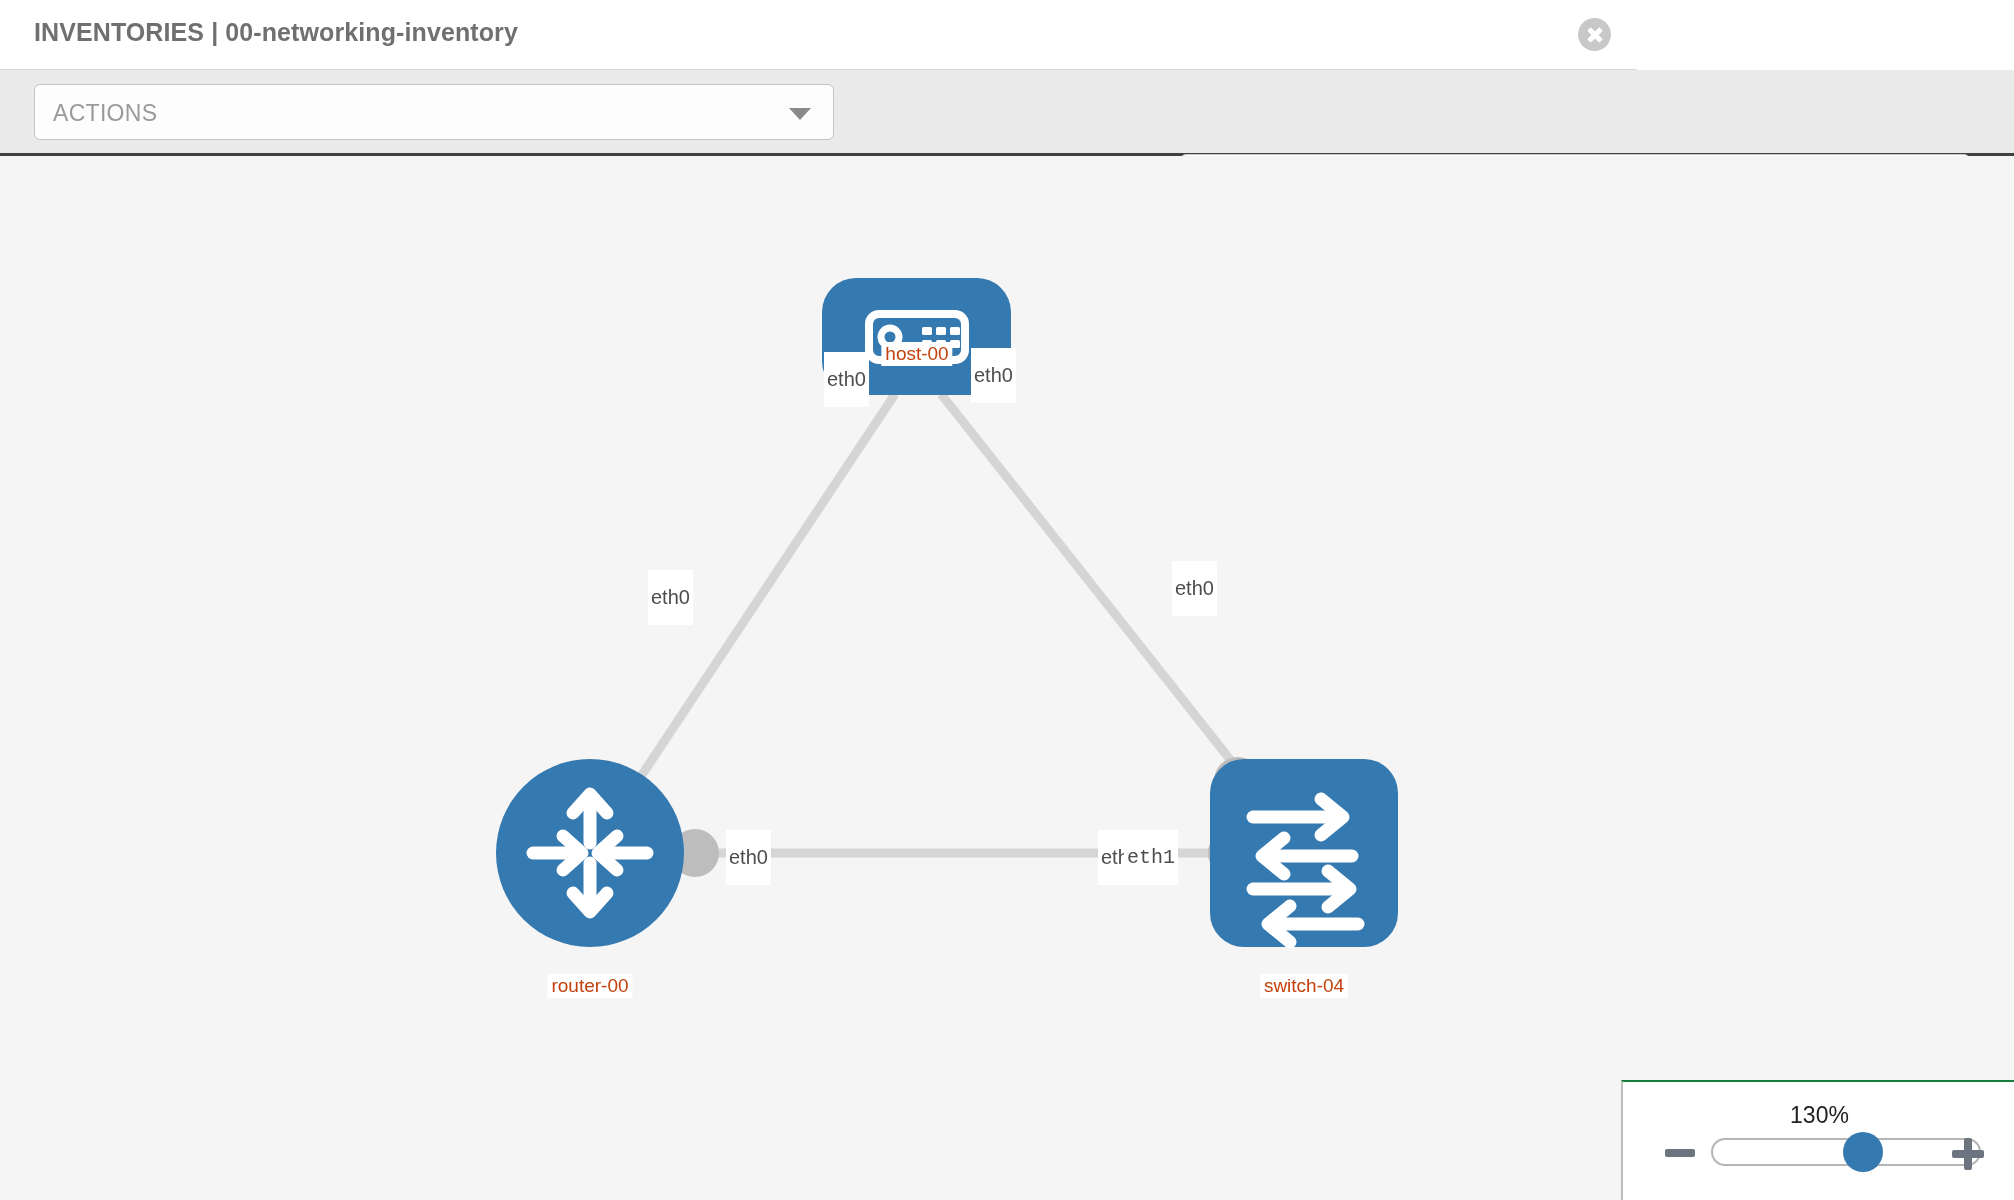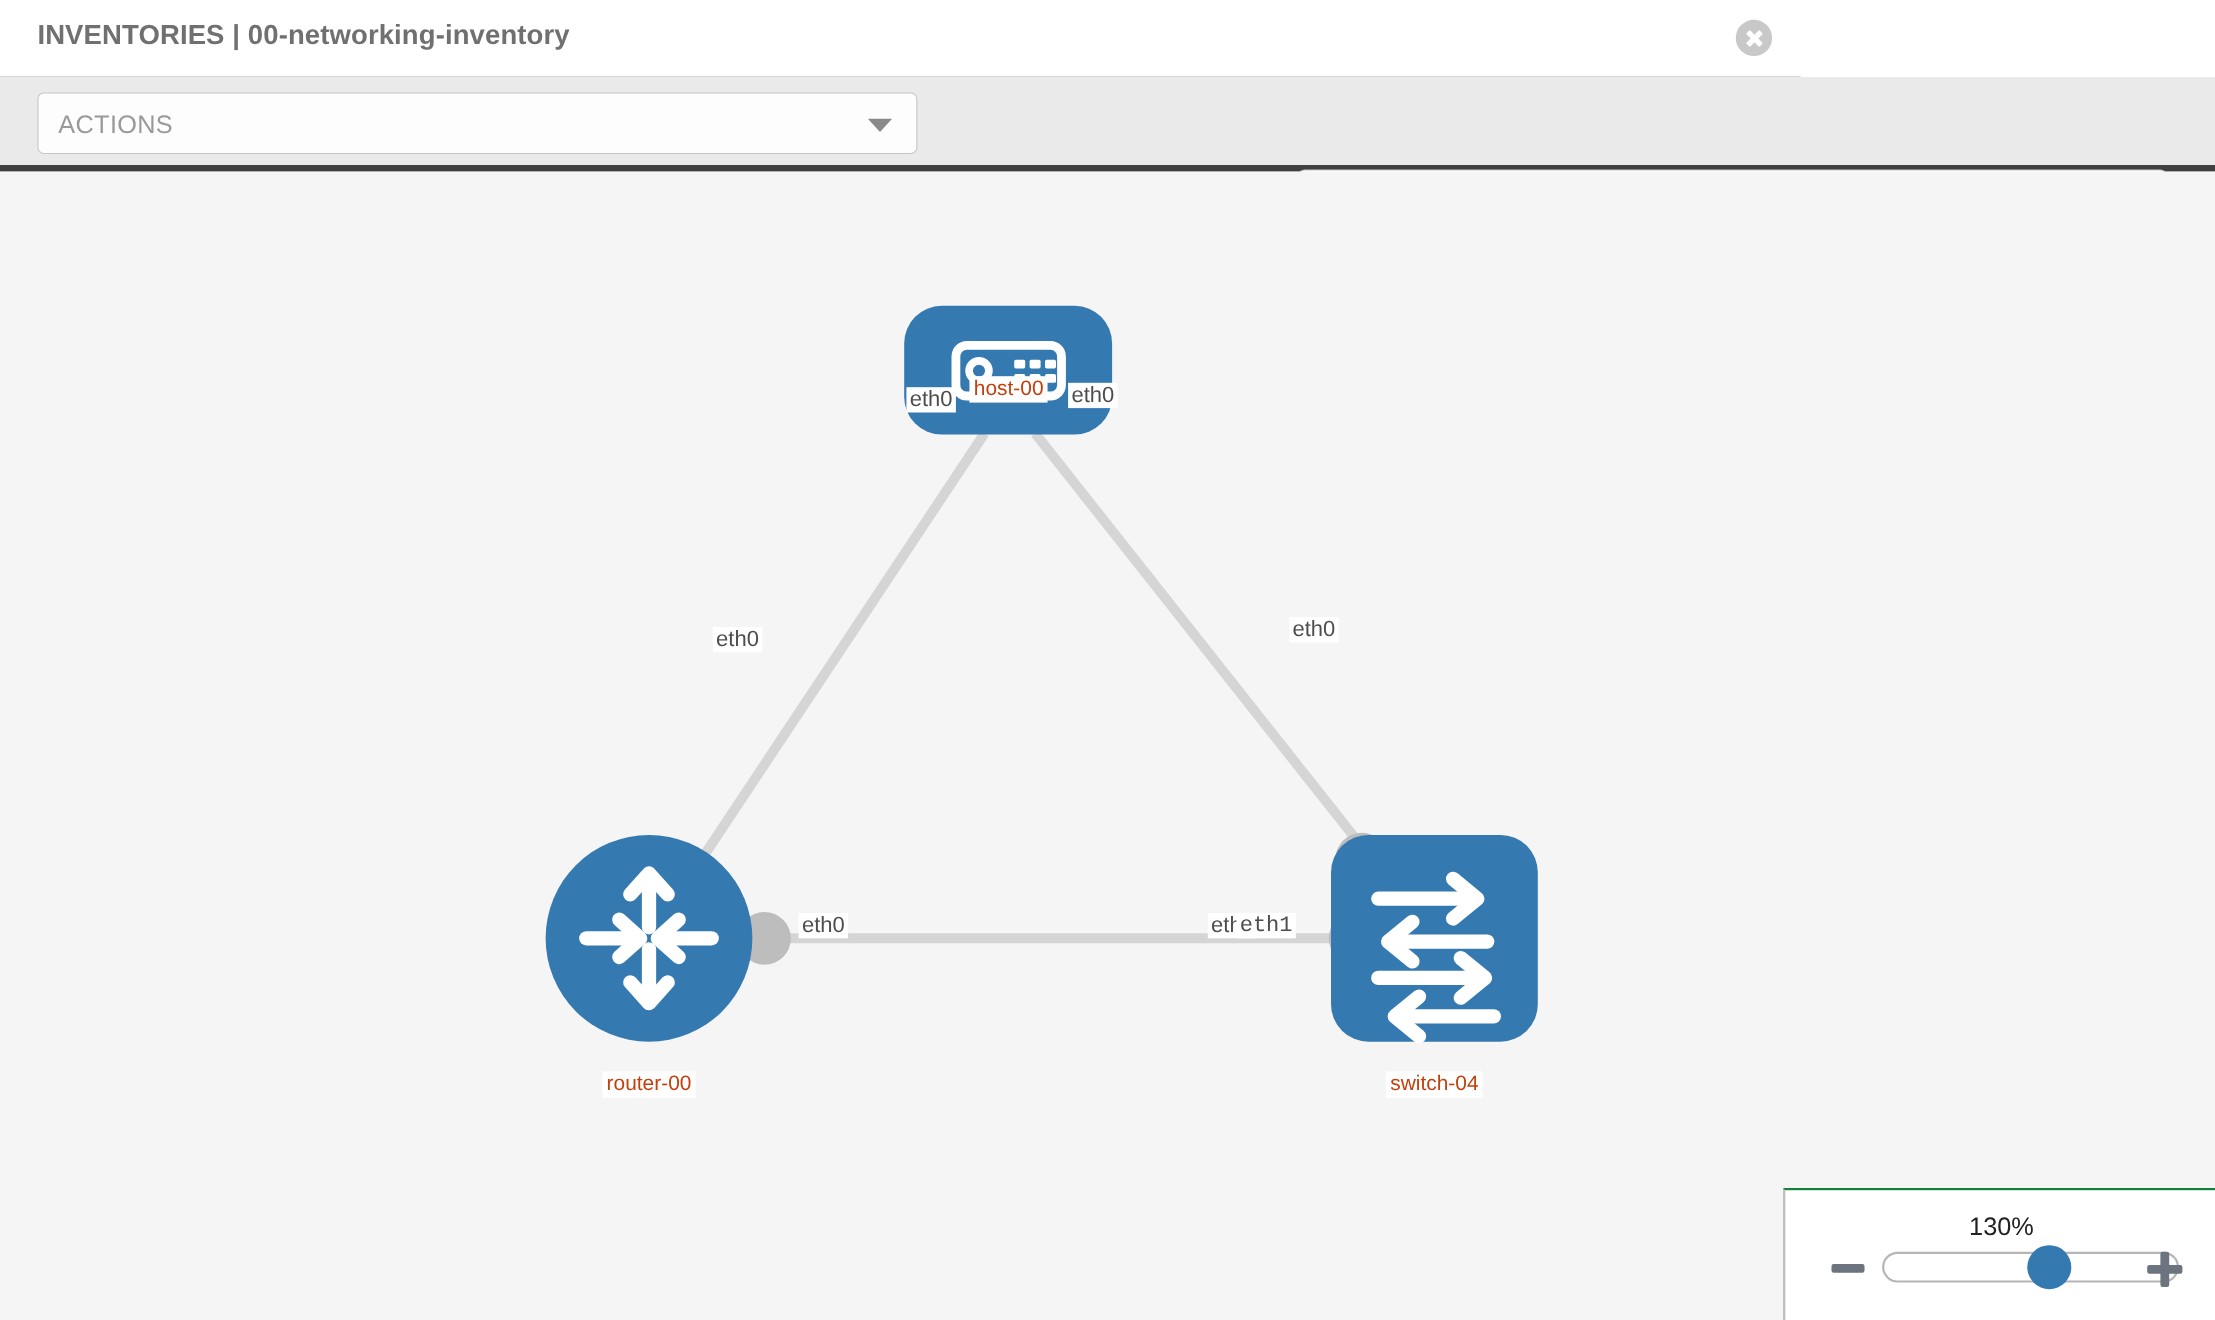--- a/index.html
+++ b/index.html
@@ -62,21 +62,21 @@
   .close-btn .bar.b1 { transform: translate(-50%,-50%) rotate(45deg); }
   .close-btn .bar.b2 { transform: translate(-50%,-50%) rotate(-45deg); }
 
   
   .toolbar {
     position: absolute;
     left: 0; top: 70px;
     width: 2014px;
     height: 86px;
     background: #eaeaea;
-    border-bottom: 6px solid #404040;
+    border-bottom: 3px solid #404040;
     box-sizing: border-box;
   }
   .actions-select {
     position: absolute;
     left: 34px;
     top: 14px;
     width: 800px;
     height: 56px;
     background: #fdfdfd;
     border: 1px solid #c6c6c6;
@@ -158,21 +158,21 @@
     background: #ffffff;
     padding: 1px 4px;
     white-space: nowrap;
     transform: translateX(-50%);
   }
   .iface-label {
     position: absolute;
     font-size: 20px;
     color: #4d4d4d;
     background: #ffffff;
-    padding: 0 3px;
+    padding: 16px 3px;
     white-space: nowrap;
   }
 
   
   .zoom-panel {
     position: absolute;
     left: 1621px;
     top: 1080px;
     width: 393px;
     height: 120px;

